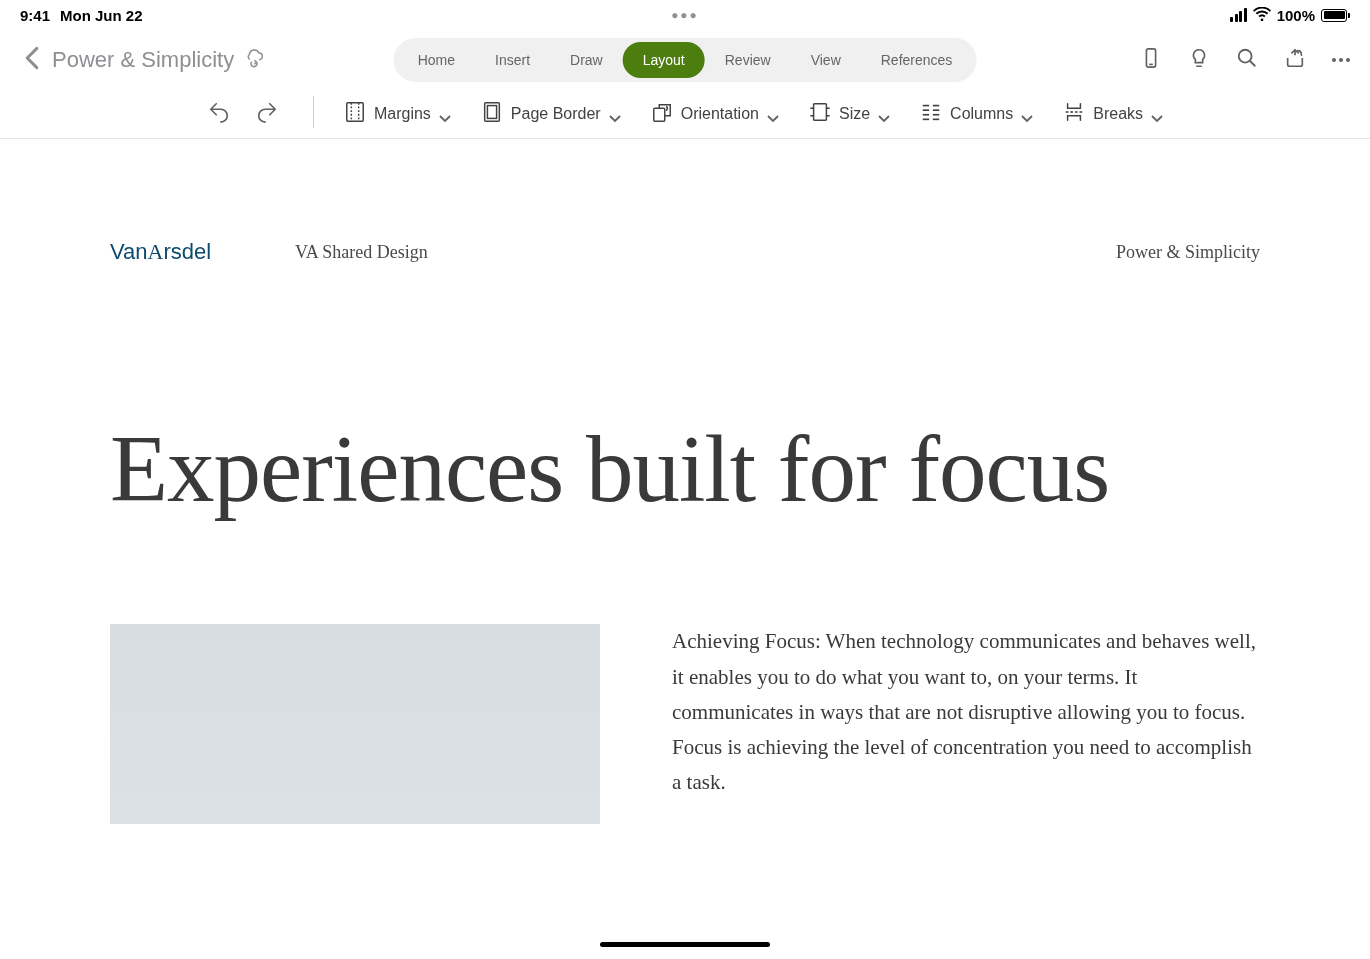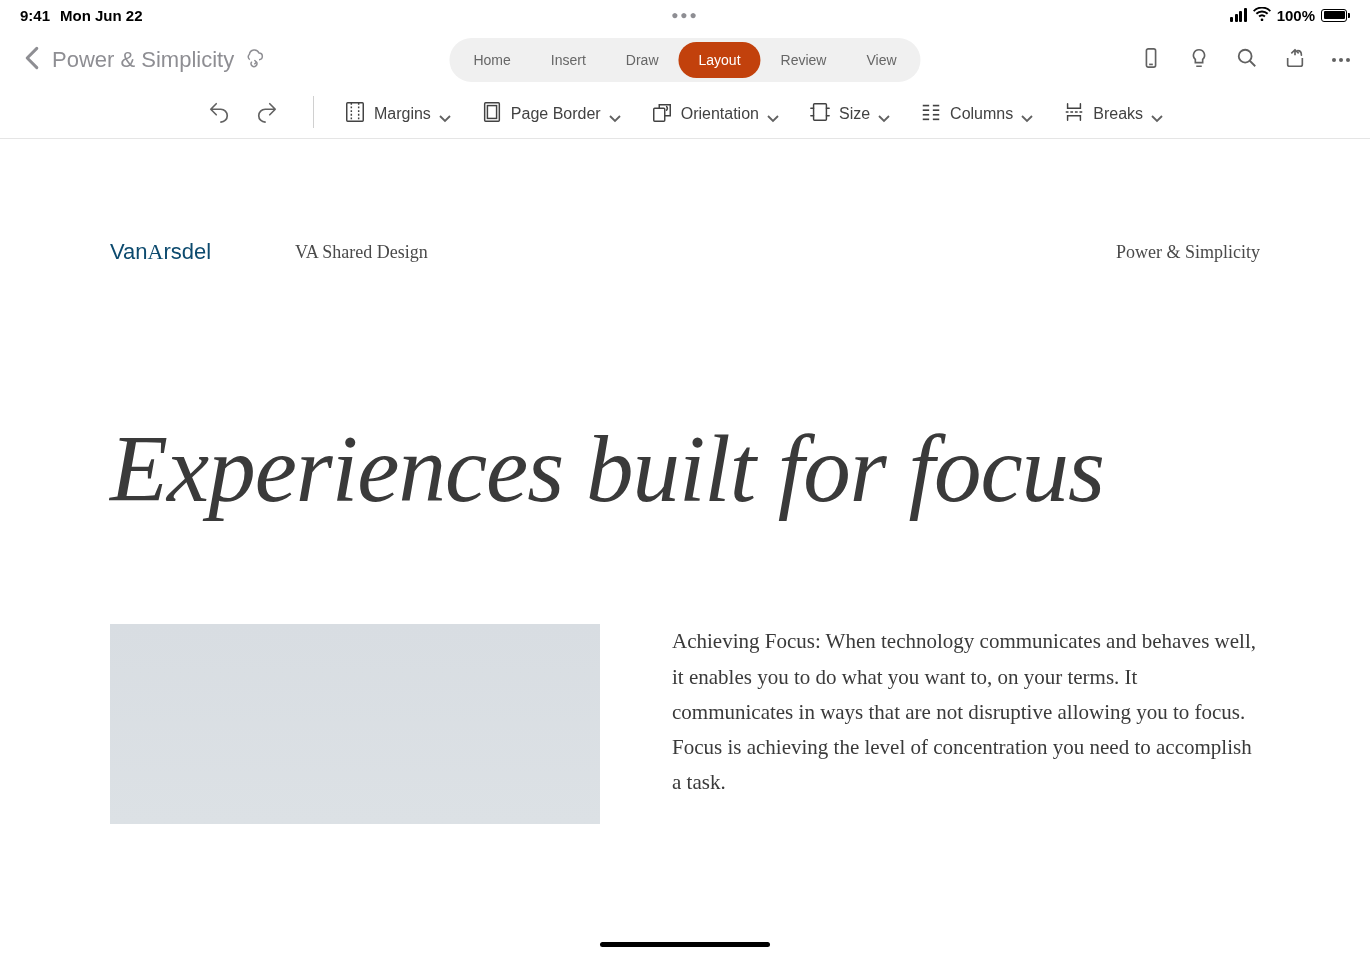--- a/index.html
+++ b/index.html
@@ -146,21 +146,21 @@
     .tab {
       padding: 10px 20px;
       font-size: 14px;
       color: #666;
       cursor: pointer;
       border-radius: 20px;
       white-space: nowrap;
     }
     
     .tab.active {
-      background: #c2410c;
+      background: #4d7c0f;
       color: #fff;
     }
     
     .title-actions {
       margin-left: auto;
       display: flex;
       gap: 26px;
       align-items: center;
       color: #616161;
     }
@@ -271,21 +271,20 @@
     }
     
     .big-title {
       font-family: Georgia, 'Times New Roman', serif;
       font-size: 95px;
       color: #3a3a3a;
       font-weight: 400;
       line-height: 1.15;
       margin-top: 150px;
       letter-spacing: -1px;
-      font-style: italic;
     }
     
     .content-row {
       display: flex;
       gap: 72px;
       margin-top: 100px;
     }
     
     .image-placeholder {
       width: 490px;
@@ -359,20 +358,21 @@
     </svg>
   </div>
 
   <div class="tabs-container">
     <div class="tab">Home</div>
     <div class="tab">Insert</div>
     <div class="tab">Draw</div>
     <div class="tab active">Layout</div>
     <div class="tab">Review</div>
     <div class="tab">View</div>
+    <div class="tab">References</div>
   </div>
 
   <div class="title-actions">
     <div class="action-icon">
       <svg viewBox="0 0 24 24" fill="none" stroke="currentColor" stroke-width="1.8">
         <rect x="7" y="2" width="10" height="20" rx="2"></rect>
         <line x1="10" y1="19" x2="14" y2="19"></line>
       </svg>
     </div>
     <div class="action-icon">

